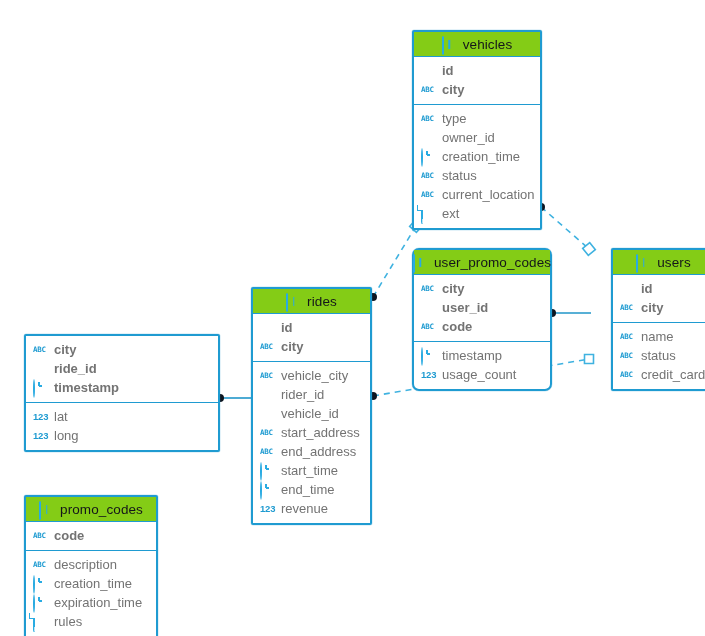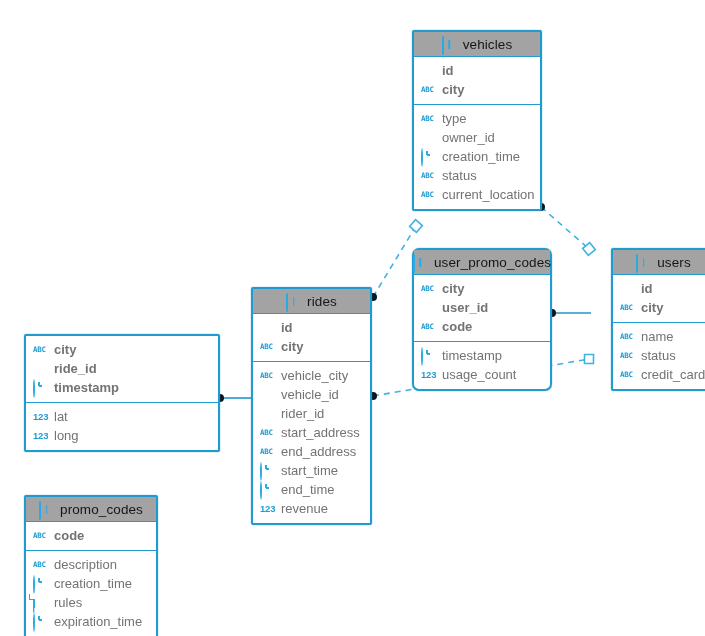--- a/index.html
+++ b/index.html
@@ -32,21 +32,21 @@
     position: absolute;
     box-sizing: border-box;
     background: #ffffff;
     border: 2px solid #1f9bd1;
     border-radius: 2px;
     box-shadow: 0 0 0 0.5px rgba(31,155,209,0.25);
   }
   .tbl-header {
     box-sizing: border-box;
     height: 25px;
-    background: #a3a3a3;
+    background: #84cc16;
     border-bottom: 1px solid #1f9bd1;
     display: flex;
     align-items: center;
     justify-content: center;
     gap: 6px;
     padding: 9px 6px;
   }
   .tbl-title {
     font-size: 13.5px;
     color: #14161a;
@@ -259,20 +259,24 @@
             <span class="field-name">creation_time</span>
           </div>
           <div class="field-row">
             <span class="ic ic-abc">ABC</span>
             <span class="field-name">status</span>
           </div>
           <div class="field-row">
             <span class="ic ic-abc">ABC</span>
             <span class="field-name">current_location</span>
           </div>
+          <div class="field-row">
+            <span class="ic"><span class="ic-json"></span></span>
+            <span class="field-name">ext</span>
+          </div>
         </div>
       </div>
       <div class="table-node" style="left: 412px; top: 248px; width: 140px; border-radius: 7px;">
         <div class="tbl-header">
           <span class="ic"><span class="ic-table"></span></span>
           <span class="tbl-title">user_promo_codes</span>
         </div>
         <div class="tbl-section">
           <div class="field-row pk">
             <span class="ic ic-abc">ABC</span>
@@ -343,25 +347,25 @@
             <span class="field-name">city</span>
           </div>
         </div>
         <div class="tbl-section">
           <div class="field-row">
             <span class="ic ic-abc">ABC</span>
             <span class="field-name">vehicle_city</span>
           </div>
           <div class="field-row">
             <span class="ic"><span class="ic-key"></span></span>
+            <span class="field-name">rider_id</span>
+          </div>
+          <div class="field-row">
+            <span class="ic"><span class="ic-key"></span></span>
             <span class="field-name">vehicle_id</span>
-          </div>
-          <div class="field-row">
-            <span class="ic"><span class="ic-key"></span></span>
-            <span class="field-name">rider_id</span>
           </div>
           <div class="field-row">
             <span class="ic ic-abc">ABC</span>
             <span class="field-name">start_address</span>
           </div>
           <div class="field-row">
             <span class="ic ic-abc">ABC</span>
             <span class="field-name">end_address</span>
           </div>
           <div class="field-row">
@@ -418,24 +422,24 @@
         <div class="tbl-section">
           <div class="field-row">
             <span class="ic ic-abc">ABC</span>
             <span class="field-name">description</span>
           </div>
           <div class="field-row">
             <span class="ic"><span class="ic-clock"></span></span>
             <span class="field-name">creation_time</span>
           </div>
           <div class="field-row">
+            <span class="ic"><span class="ic-clock"></span></span>
+            <span class="field-name">expiration_time</span>
+          </div>
+          <div class="field-row">
             <span class="ic"><span class="ic-json"></span></span>
             <span class="field-name">rules</span>
-          </div>
-          <div class="field-row">
-            <span class="ic"><span class="ic-clock"></span></span>
-            <span class="field-name">expiration_time</span>
           </div>
         </div>
       </div>
     </div>
 
 </div>
 
 </body></html>

